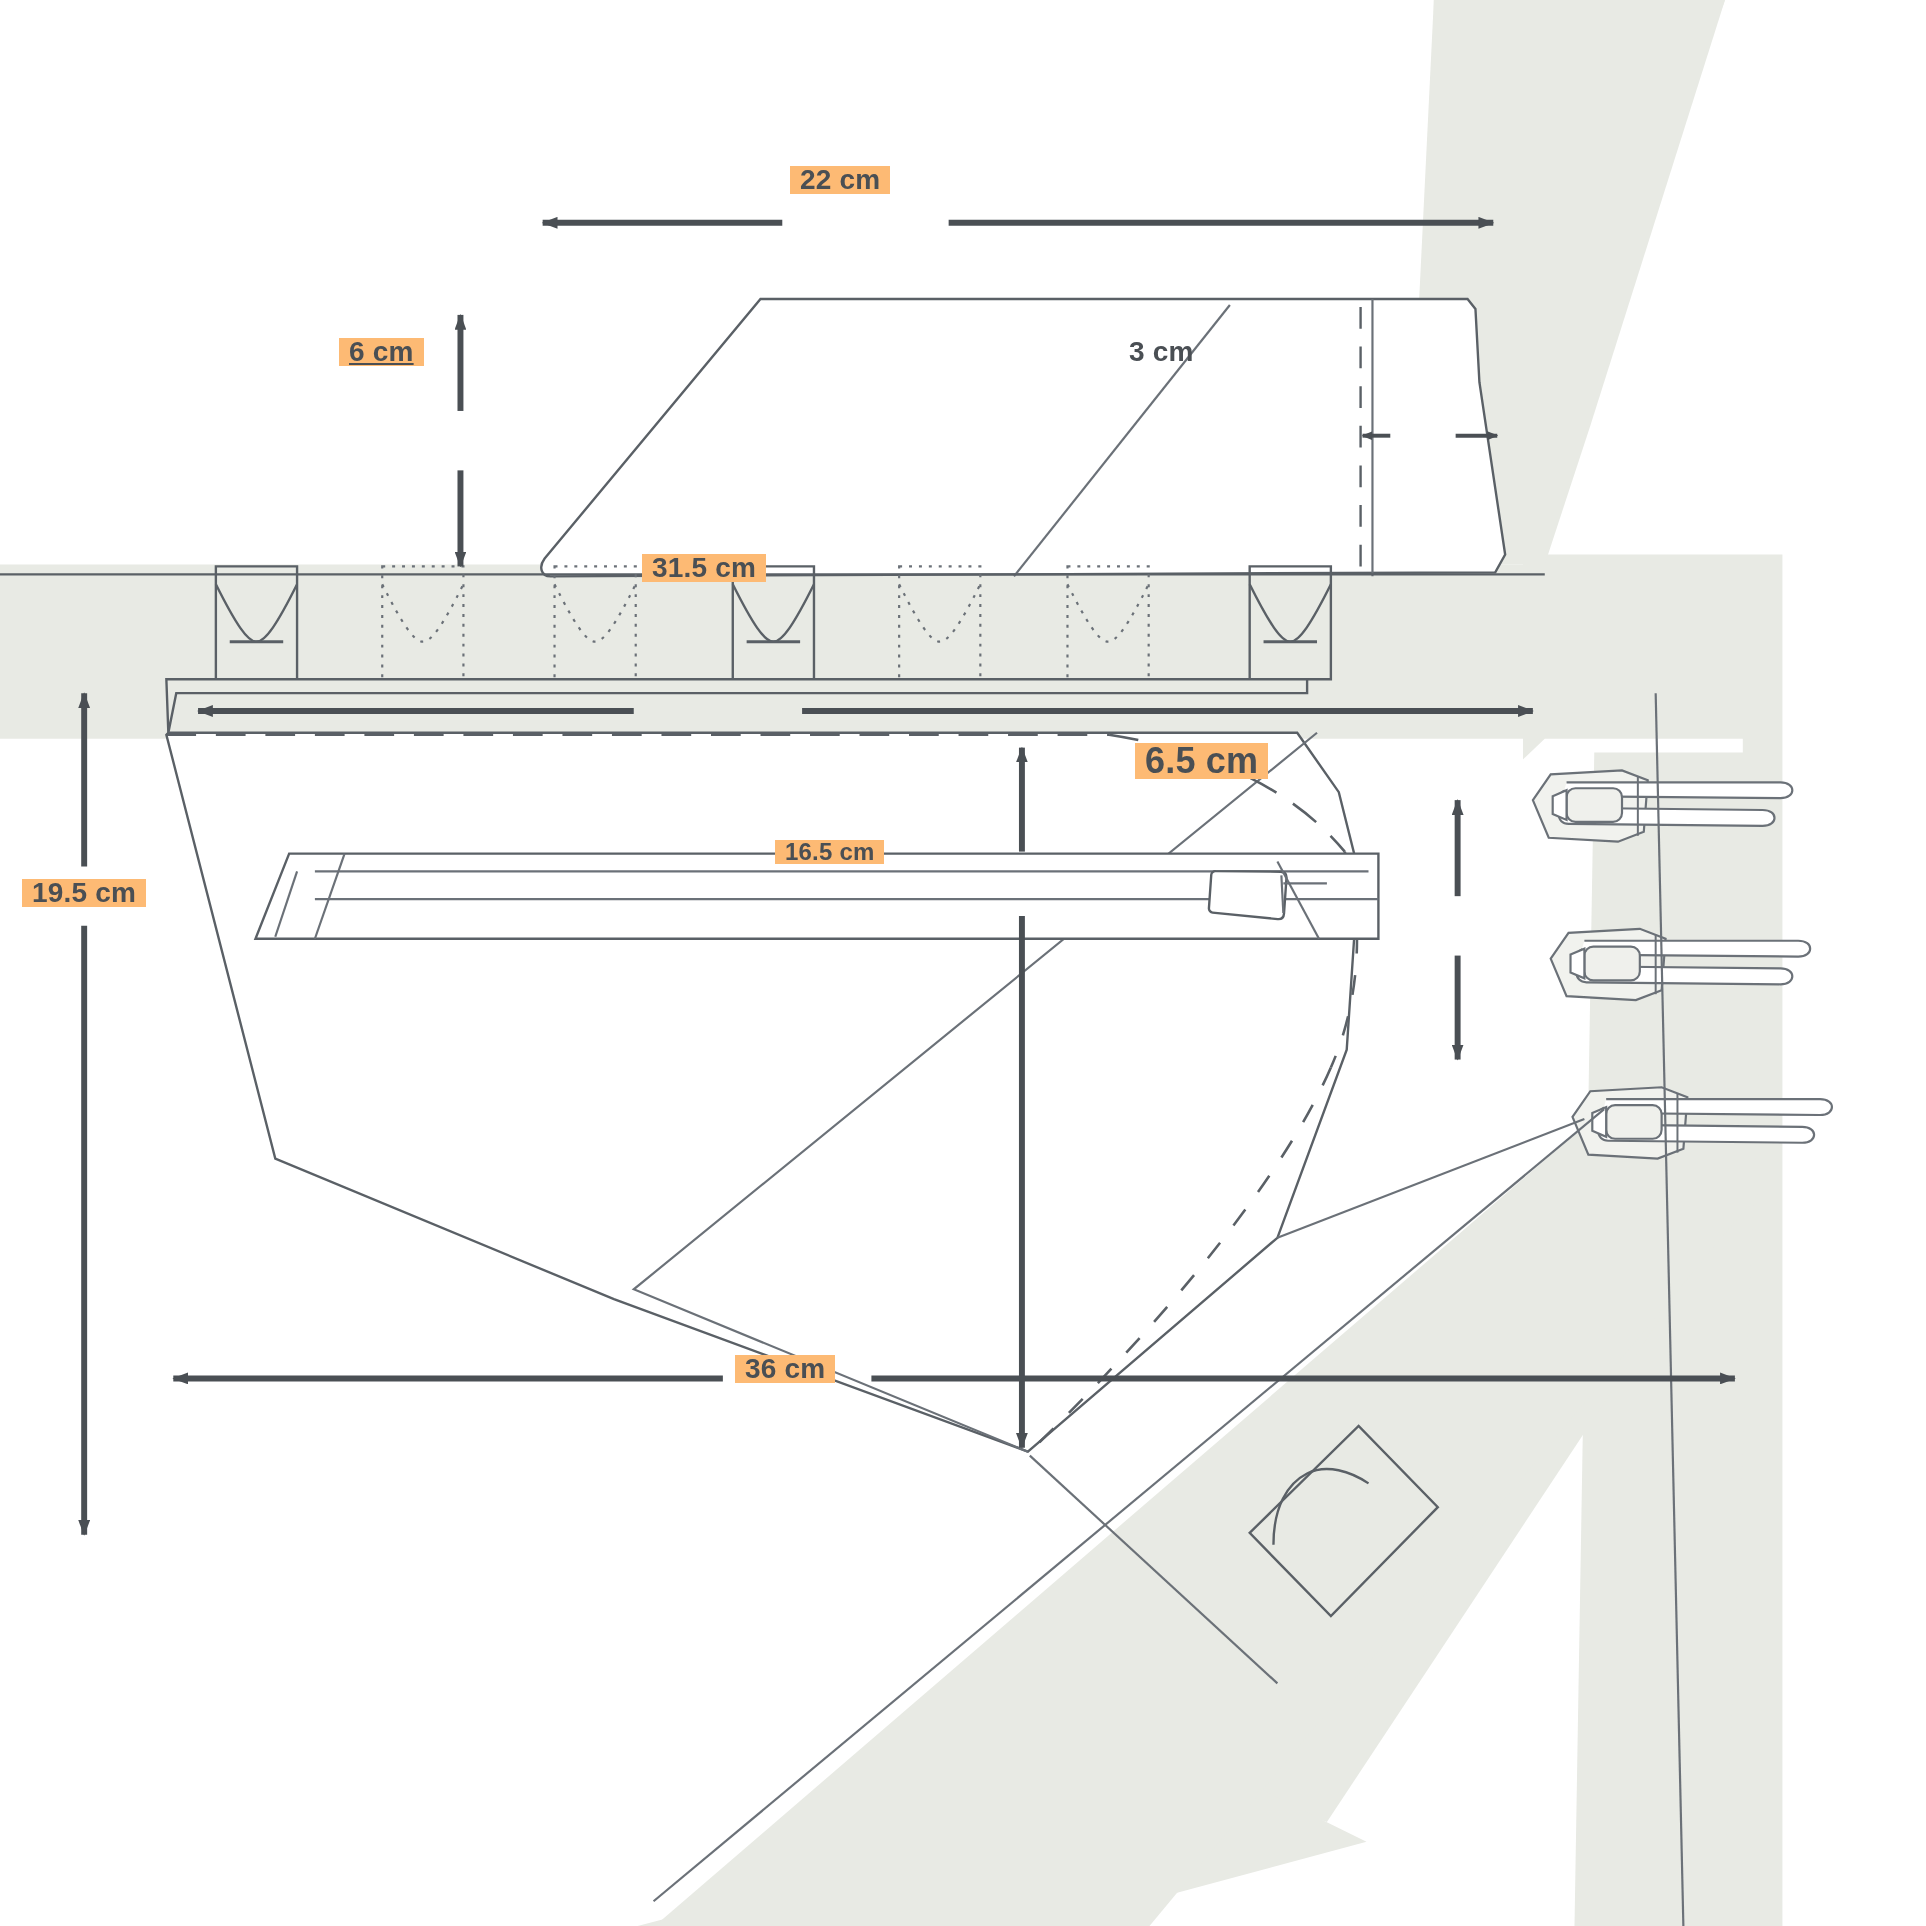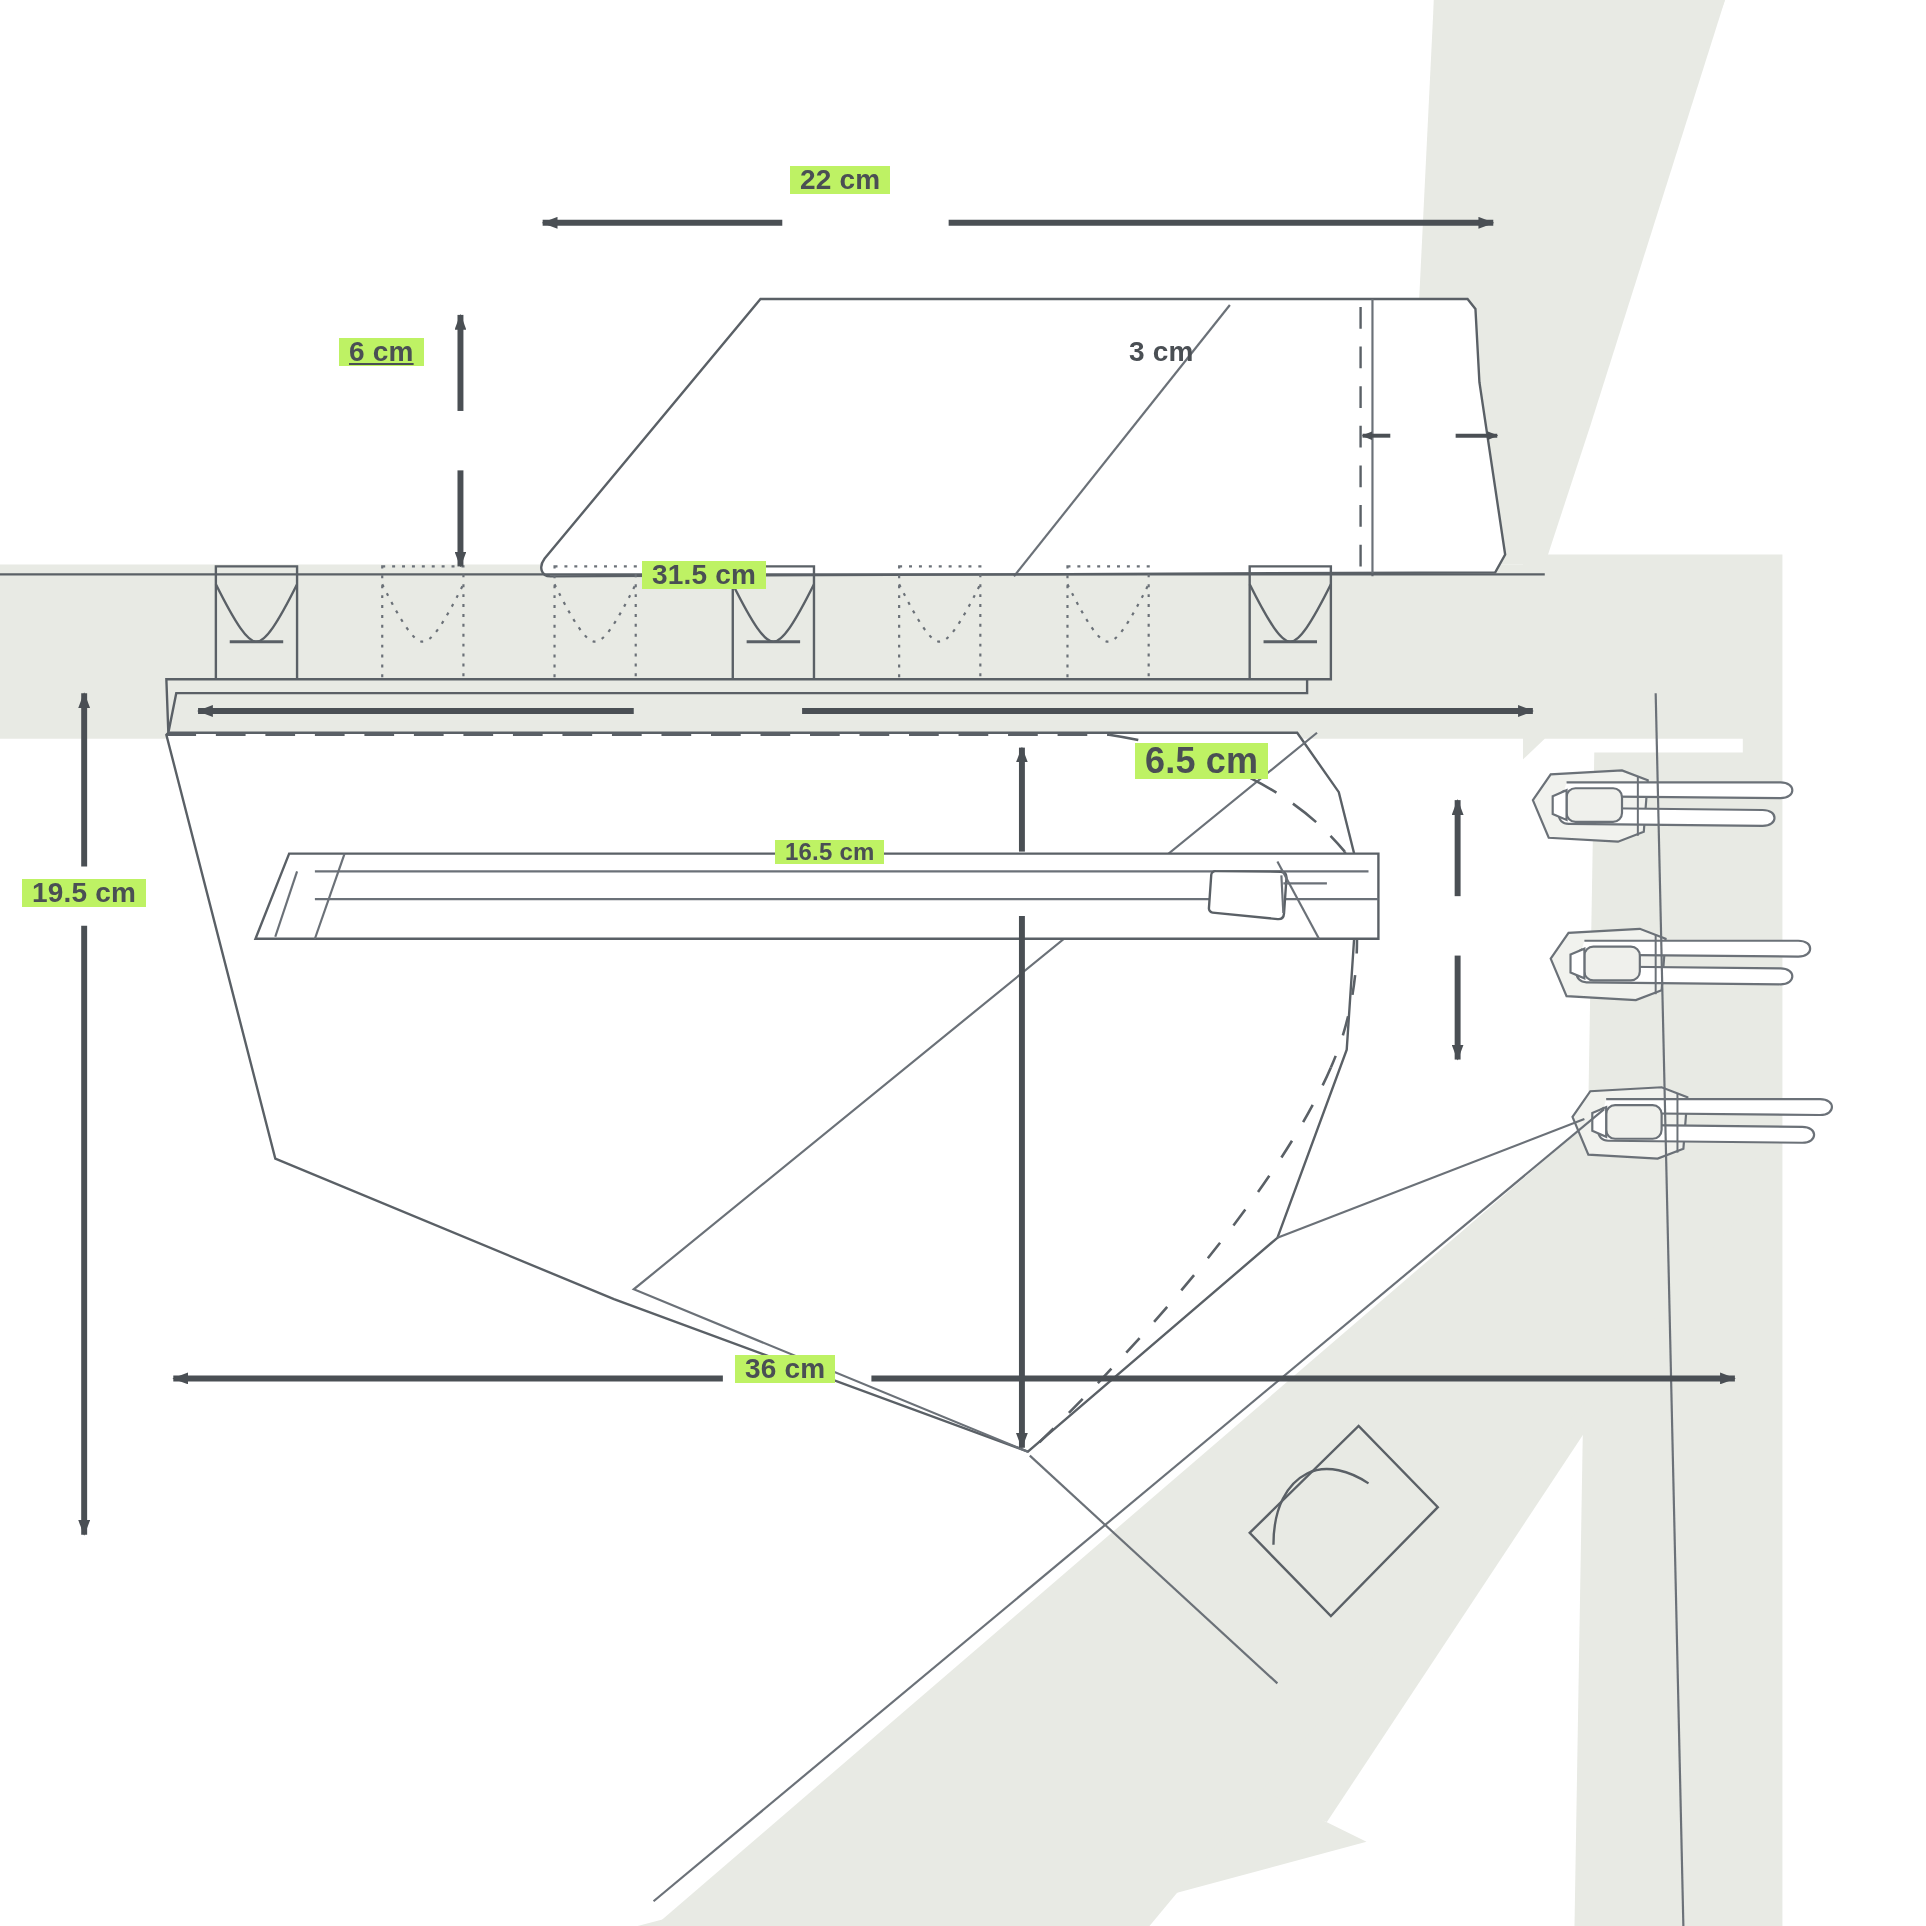--- a/index.html
+++ b/index.html
@@ -6,28 +6,28 @@
   body{width:1927px;height:1927px;overflow:hidden;font-family:"Liberation Sans",sans-serif;}
   #stage{position:relative;width:1927px;height:1927px;background:#fff;}
   svg#drawing{position:absolute;left:0;top:0;width:1927px;height:1927px;display:block;}
   .dimlabel{
     position:absolute;
     font-family:"Liberation Sans",sans-serif;
     font-weight:bold;
     color:#4a4f54;
     white-space:nowrap;
     letter-spacing:0.2px;
-    background:#bef264;
+    background:#fdba74;
     padding:0 10px;
     line-height:1;
   }
   .dim-22   {left:790px;  top:166px;  font-size:28px;}
   .dim-6    {left:339px;  top:338px;  font-size:28px;text-decoration:underline;}
   .dim-3    {left:1119px; top:338px;  font-size:28px;}
-  .dim-315  {left:642px;  top:554px;  font-size:28px;margin-top:7px;}
+  .dim-315  {left:642px;  top:554px;  font-size:28px;}
   .dim-195  {left:22px;   top:879px;  font-size:28px;}
   .dim-165  {left:775px;  top:840px;  font-size:24px;}
   .dim-65   {left:1135px; top:743px;  font-size:36px;}
   .dim-36   {left:735px;  top:1355px; font-size:28px;}
   .dim-3 {background:transparent;}
 </style>
 </head>
 <body>
 
 <div id="stage">

